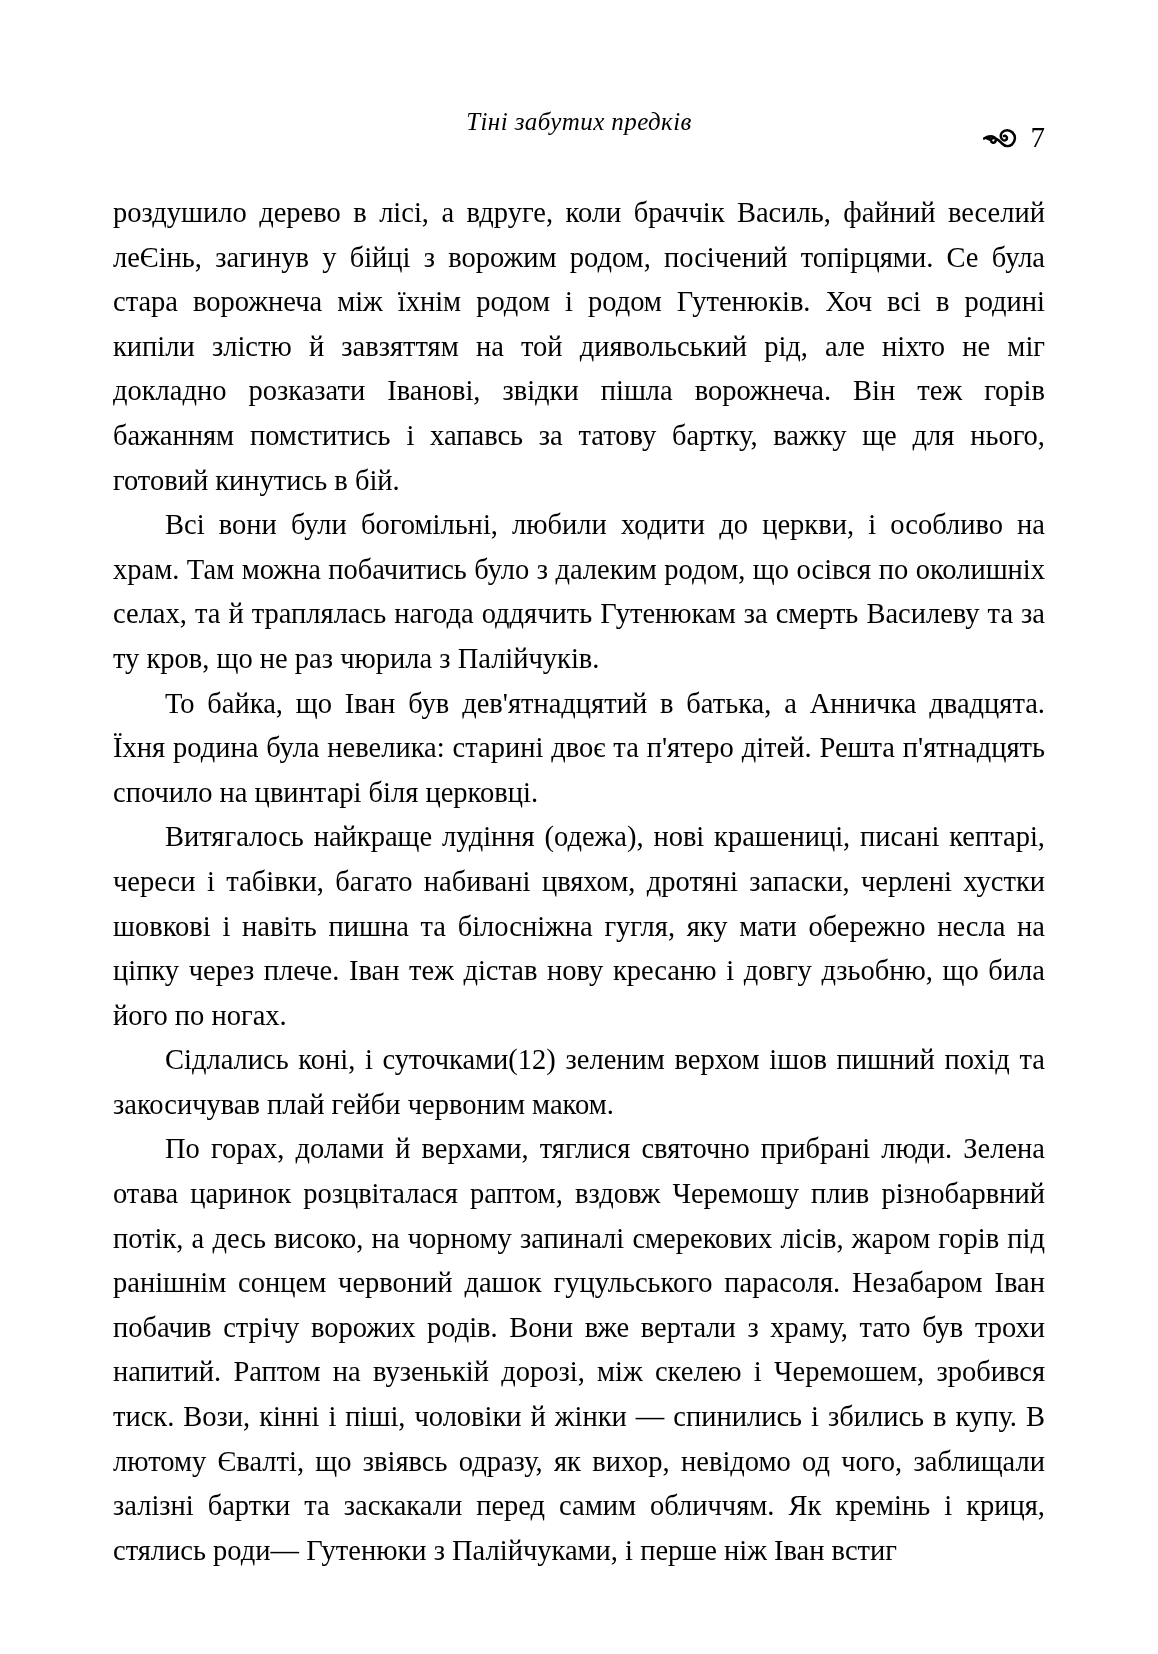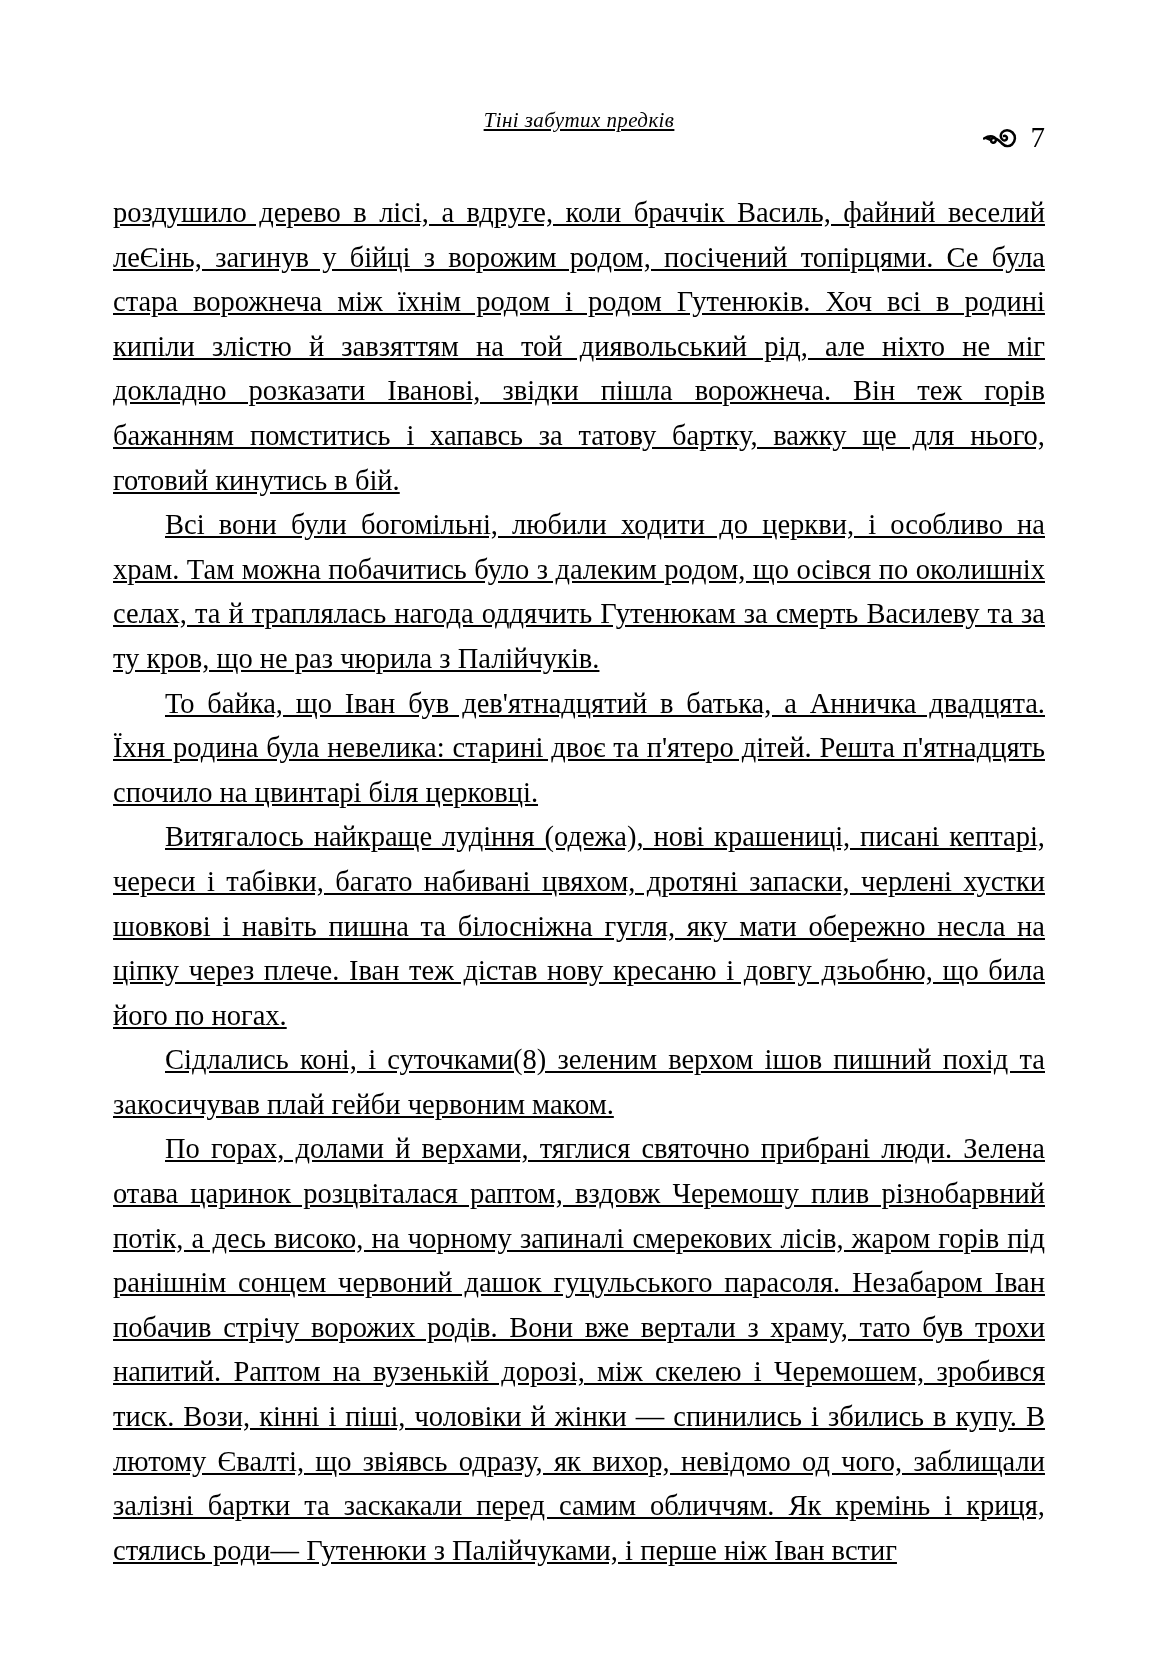--- a/index.html
+++ b/index.html
@@ -29,25 +29,24 @@
     top: 108px;
     width: 932px;
     height: 44px;
     display: flex;
     align-items: baseline;
     justify-content: center;
   }
 
   .running-head-title {
     font-style: italic;
-    font-size: 21px;
+    font-size: 25px;
     letter-spacing: 0.4px;
     white-space: nowrap;
     color: #000;
-    text-decoration: underline;
   }
 
   .folio-group {
     position: absolute;
     right: 0;
     bottom: 0;
     display: flex;
     align-items: baseline;
     gap: 14px;
   }
@@ -82,21 +81,20 @@
 
   .para {
     margin: 0;
     text-align: justify;
     text-justify: inter-word;
     font-size: 28.5px;
     line-height: 44.6px;
     text-indent: 52px;
     hyphens: none;
     word-spacing: 0px;
-    text-decoration: underline;
   }
 
   .para.no-indent {
     text-indent: 0;
   }
 
   
   .para:last-child {
     text-align: justify;
   }
@@ -121,17 +119,17 @@
       </span>
       <span class="folio-number">7</span>
     </span>
   </div>
 
   <div class="text-block">
     <p class="para no-indent">роздушило дерево в лісі, а вдруге, коли браччік Василь, файний веселий леЄінь, загинув у бійці з ворожим родом, посічений топірцями. Се була стара ворожнеча між їхнім родом і родом Гутенюків. Хоч всі в родині кипіли злістю й завзяттям на той диявольський рід, але ніхто не міг докладно розказати Іванові, звідки пішла ворожнеча. Він теж горів бажанням помститись і хапавсь за татову бартку, важку ще для нього, готовий кинутись в бій.</p>
     <p class="para">Всі вони були богомільні, любили ходити до церкви, і особливо на храм. Там можна побачитись було з далеким родом, що осівся по околишніх селах, та й траплялась нагода оддячить Гутенюкам за смерть Василеву та за ту кров, що не раз чюрила з Палійчуків.</p>
     <p class="para">То байка, що Іван був дев'ятнадцятий в батька, а Анничка двадцята. Їхня родина була невелика: старині двоє та п'ятеро дітей. Решта п'ятнадцять спочило на цвинтарі біля церковці.</p>
     <p class="para">Витягалось найкраще лудіння (одежа), нові крашениці, писані кептарі, череси і табівки, багато набивані цвяхом, дротяні запаски, черлені хустки шовкові і навіть пишна та білосніжна гугля, яку мати обережно несла на ціпку через плече. Іван теж дістав нову кресаню і довгу дзьобню, що била його по ногах.</p>
-    <p class="para">Сідлались коні, і суточками(8) зеленим верхом ішов пишний похід та закосичував плай гейби червоним маком.</p>
+    <p class="para">Сідлались коні, і суточками(12) зеленим верхом ішов пишний похід та закосичував плай гейби червоним маком.</p>
     <p class="para">По горах, долами й верхами, тяглися святочно прибрані люди. Зелена отава царинок розцвіталася раптом, вздовж Черемошу плив різнобарвний потік, а десь високо, на чорному запиналі смерекових лісів, жаром горів під ранішнім сонцем червоний дашок гуцульського парасоля. Незабаром Іван побачив стрічу ворожих родів. Вони вже вертали з храму, тато був трохи напитий. Раптом на вузенькій дорозі, між скелею і Черемошем, зробився тиск. Вози, кінні і піші, чоловіки й жінки — спинились і збились в купу. В лютому Євалті, що звіявсь одразу, як вихор, невідомо од чого, заблищали залізні бартки та заскакали перед самим обличчям. Як кремінь і криця, стялись роди— Гутенюки з Палійчуками, і перше ніж Іван встиг</p>
   </div>
 
 </div>
 
 </body></html>

